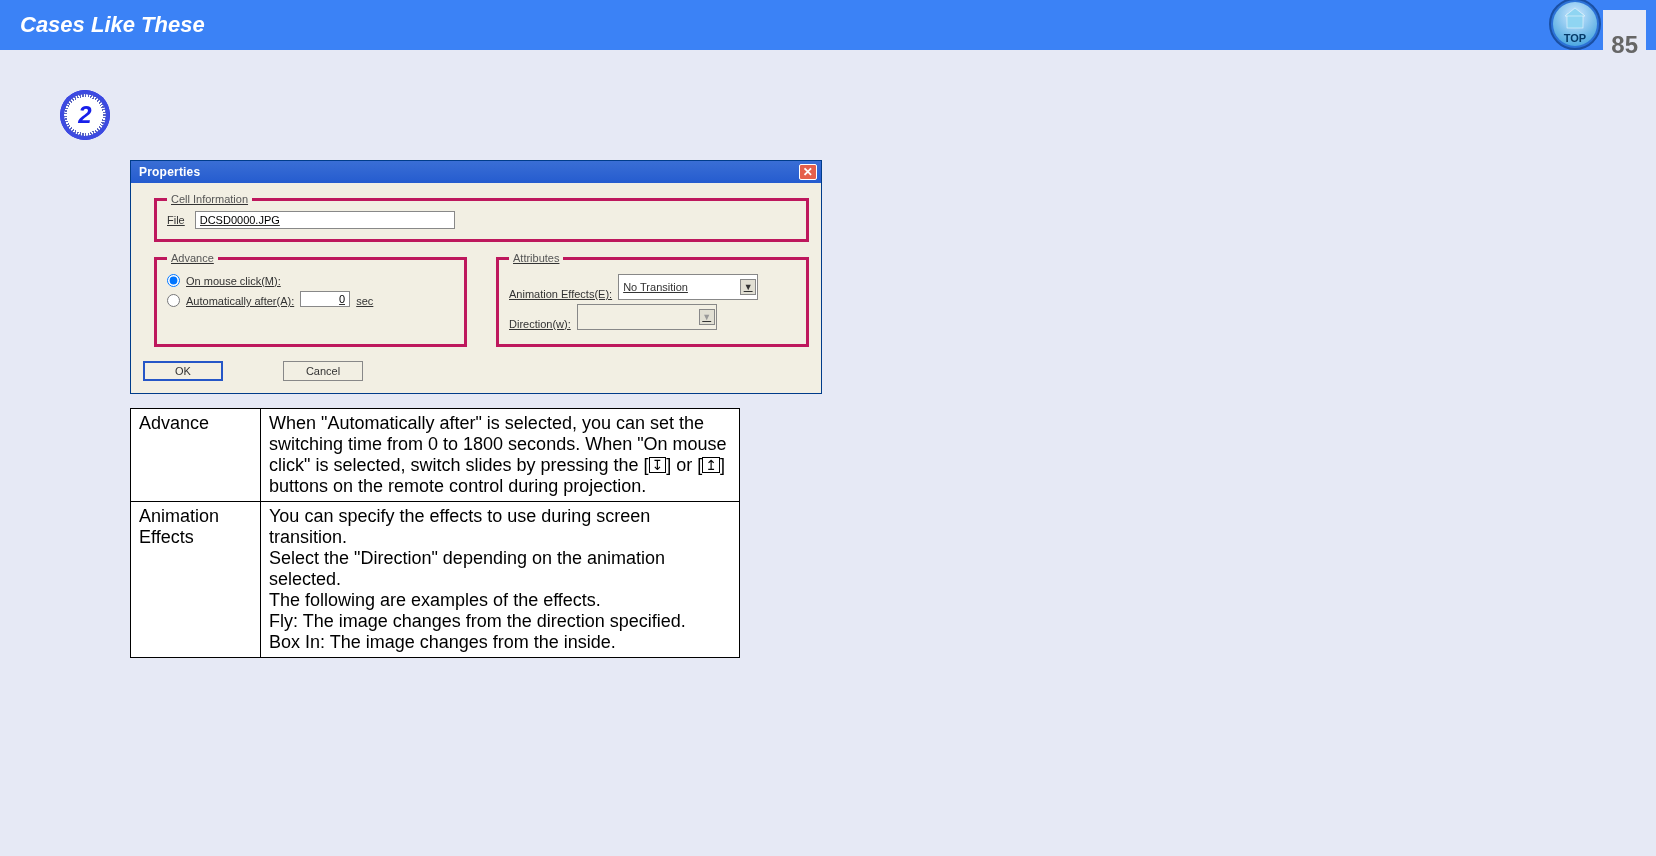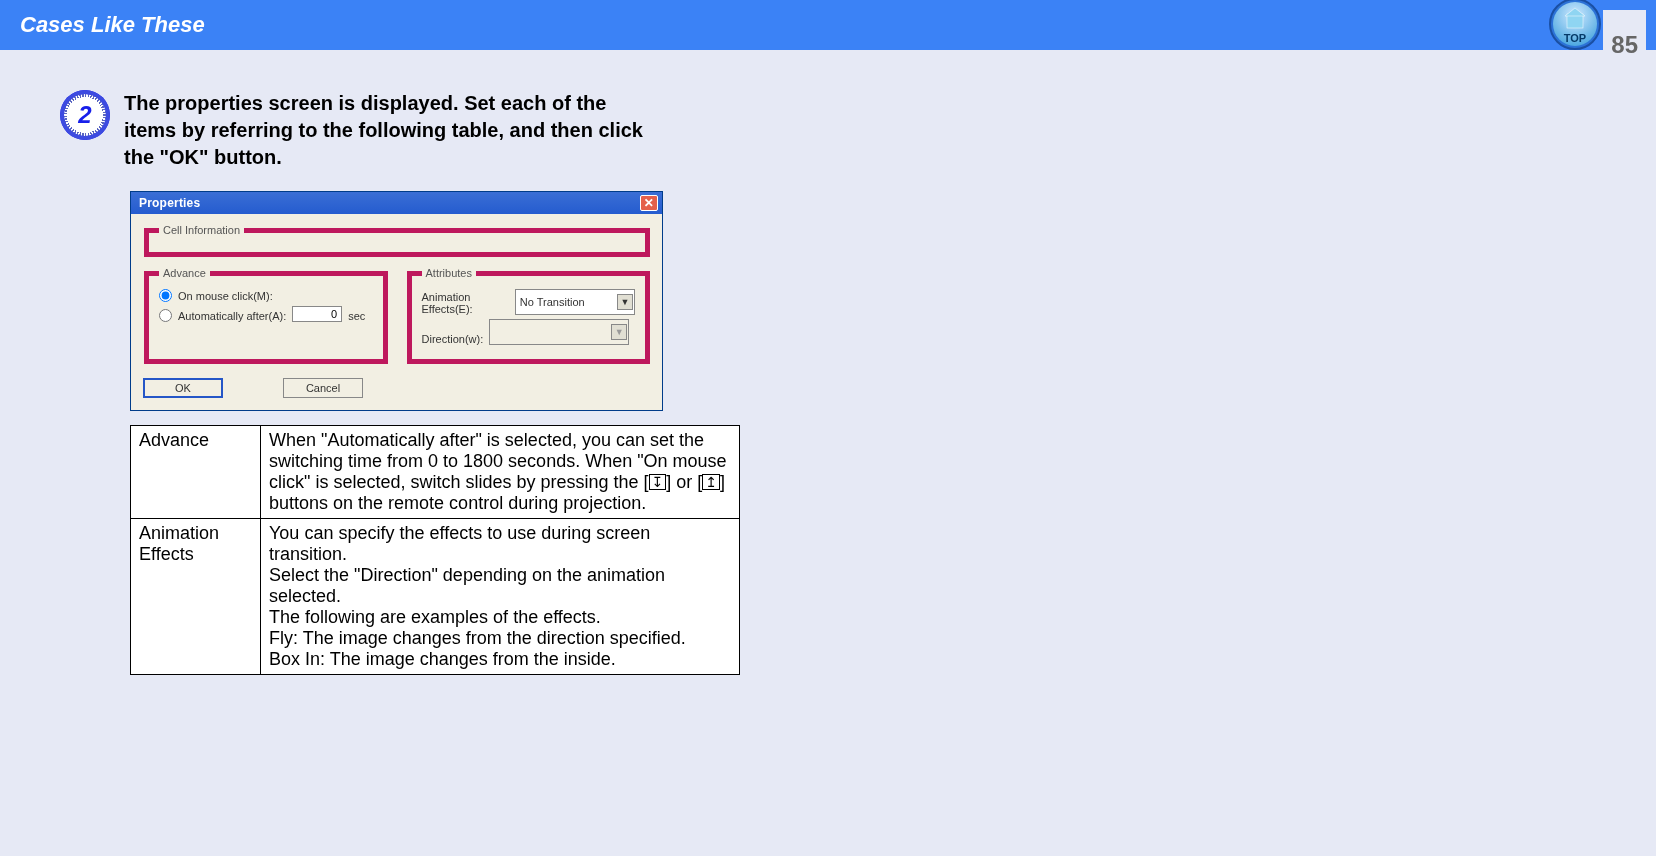--- a/index.html
+++ b/index.html
@@ -91,21 +91,21 @@
     font-weight: bold;
     font-size: 20px;
     line-height: 1.35;
     color: #000;
     max-width: 530px;
   }
 
   
   .dlg {
     margin-left: 70px;
-    width: 533px;
+    width: 692px;
     background: #f2efe3;
     border: 1px solid #003c8a;
     font-size: 11px;
     color: #333;
   }
   .dlg-titlebar {
     height: 22px;
     background: linear-gradient(#3a6ed5, #255ccf);
     color: #fff;
     display: flex;
@@ -126,24 +126,25 @@
     align-items: center;
     justify-content: center;
     color: #fff;
     font-size: 12px;
     font-weight: bold;
   }
   .dlg-body {
     padding: 10px 12px 12px;
   }
   fieldset.group {
-    border: 5px solid #be185d;
-    margin: 0 0 10px 1px;
+    border: 3px solid #be185d;
+    margin: 0 0 10px 11px;
     padding: 6px 10px 10px;
     font-size: 11px;
+    text-decoration: underline;
   }
   fieldset.group > legend {
     padding: 0 4px;
     color: #555;
   }
   .row-inline { display: flex; align-items: center; gap: 10px; }
   .flex-half { display: flex; gap: 18px; }
   .flex-half > fieldset { flex: 1; }
   .text-input {
     background: #fff;
@@ -247,32 +248,35 @@
   </div>
   <span class="page-number">85</span>
 </div>
 
 <div class="content">
 
   <div class="step-row">
     <div class="step-badge">
       <span class="step-num">2</span>
     </div>
-    <div class="step-text">The properties screen is displayed. Set each of the items by referring to the following table, and then click the "OK" button.</div>
   </div>
 
   <div class="dlg">
     <div class="dlg-titlebar">
       <span>Properties</span>
       <span class="dlg-close">✕</span>
     </div>
     <div class="dlg-body">
 
       <fieldset class="group">
         <legend>Cell Information</legend>
+        <div class="row-inline">
+          <span>File</span>
+          <input class="text-input" style="width: 260px;" value="DCSD0000.JPG">
+        </div>
       </fieldset>
 
       <div class="flex-half">
         <fieldset class="group">
           <legend>Advance</legend>
           <div class="radio-row">
             <input type="radio" checked="" style="">
             <span>On mouse click(M):</span>
           </div>
           <div class="radio-row">

